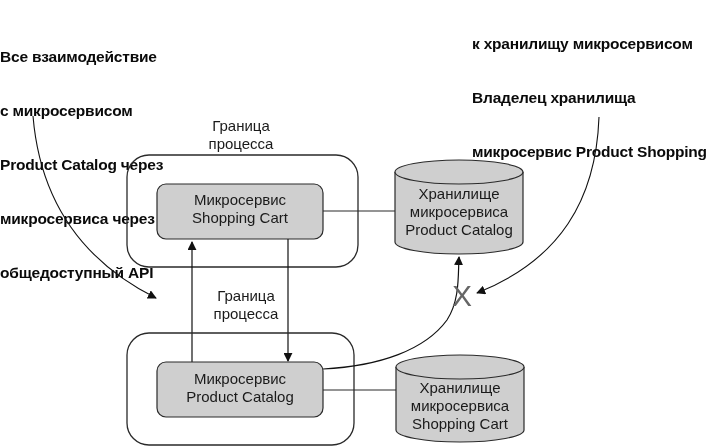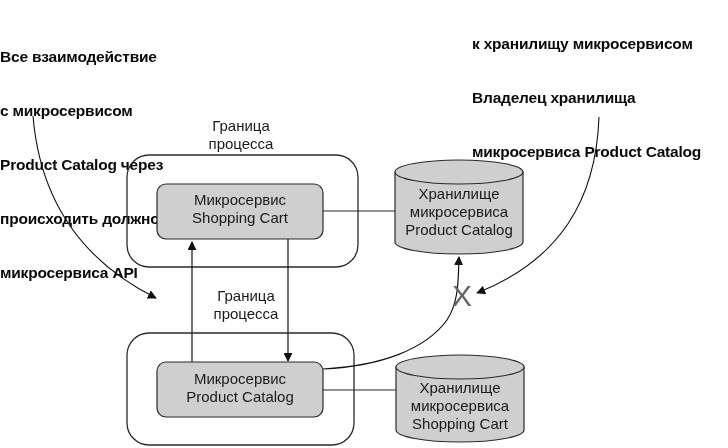--- a/index.html
+++ b/index.html
@@ -12,28 +12,28 @@
   svg { position: absolute; left: 0; top: 0; }
   .lbl { font-family: "Liberation Sans", sans-serif; font-size: 15px; fill: #1a1a1a; text-anchor: middle; }
 </style>
 </head>
 <body>
 
 <div id="note-left" class="note">
   <div>Все взаимодействие</div>
   <div>с микросервисом</div>
   <div>Product Catalog через</div>
-  <div>происходить должно</div>
-  <div>микросервиса API</div>
+  <div>микросервиса через</div>
+  <div>общедоступный API</div>
 </div>
 
 <div id="note-right" class="note">
   <div>к хранилищу микросервисом</div>
   <div>Владелец хранилища</div>
-  <div>микросервиса Product Catalog</div>
+  <div>микросервис Product Shopping</div>
 </div>
 
 <svg width="728" height="448" viewBox="0 0 728 448">
   <defs>
     <marker id="arr" viewBox="0 0 10 10" refX="9" refY="5" markerWidth="9" markerHeight="9" orient="auto" markerUnits="userSpaceOnUse">
       <path d="M0,0 L10,5 L0,10 z" fill="#111"></path>
     </marker>
   </defs>
 
   <text class="lbl" x="241" y="131">Граница</text>

